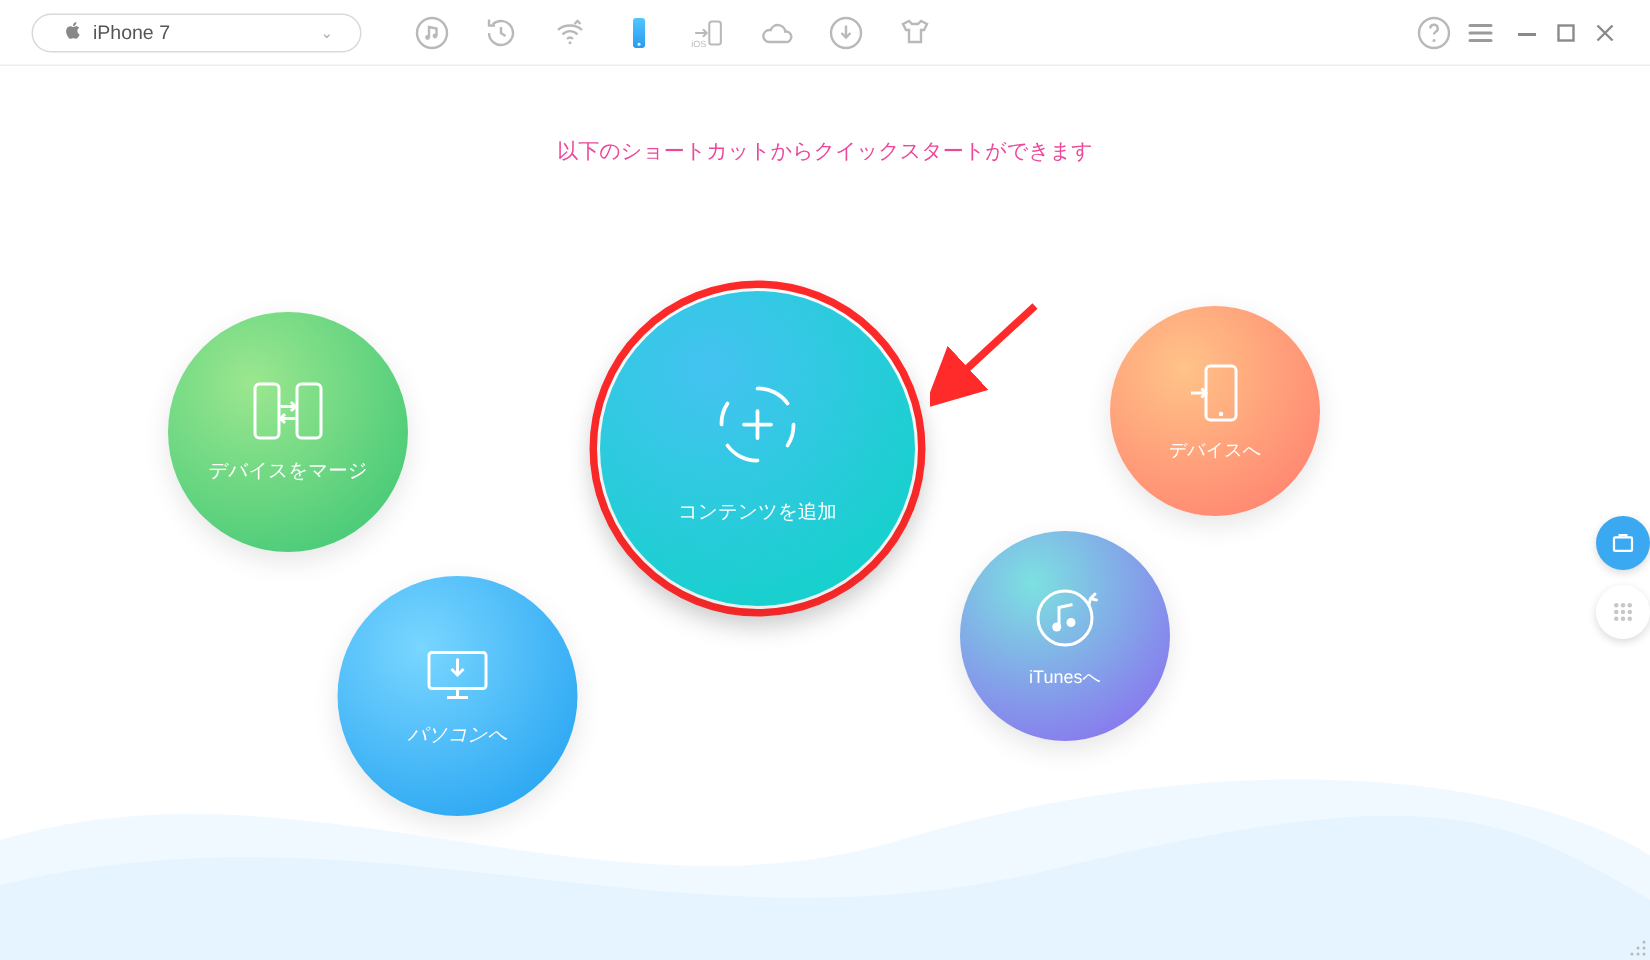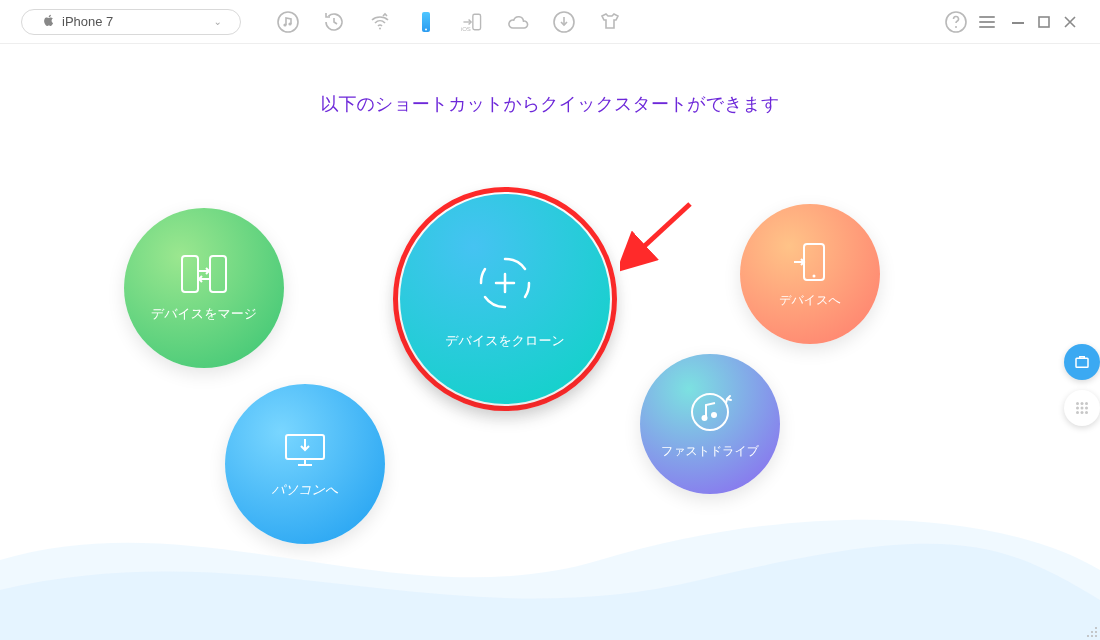--- a/index.html
+++ b/index.html
@@ -73,22 +73,22 @@
 
   
   .content {
     position: relative;
     width: 100%;
     height: 596px;
   }
   .heading {
     text-align: center;
     padding-top: 48px;
-    font-size: 18px;
-    color: #6d28d9;
+    font-size: 14px;
+    color: #ec4899;
     font-weight: 500;
   }
 
   .bubble {
     position: absolute;
     border-radius: 50%;
     display: flex;
     flex-direction: column;
     align-items: center;
     justify-content: center;
@@ -97,21 +97,21 @@
     cursor: pointer;
   }
   .bubble .bubble-label {
     margin-top: 10px;
     font-size: 13px;
     font-weight: 500;
   }
   .bubble .icn { display:flex; align-items:center; justify-content:center; }
 
   
-  #b-merge  { width:160px; height:160px; left:124px;  top:164px; background: radial-gradient(circle at 35% 30%, #9be78f, #37c473); }
+  #b-merge  { width:160px; height:160px; left:112px;  top:164px; background: radial-gradient(circle at 35% 30%, #9be78f, #37c473); }
   #b-pc     { width:160px; height:160px; left:225px;  top:340px; background: radial-gradient(circle at 35% 30%, #79d6ff, #1b9df0); font-style: italic; }
   #b-add    { width:210px; height:210px; left:400px;  top:150px; background: radial-gradient(circle at 35% 25%, #45c3f2, #0bd4c3); }
   #b-add-ring { position:absolute; width:224px; height:224px; left:393px; top:143px; border-radius:50%; border:5px solid #ff2a2a; pointer-events:none; box-shadow:0 8px 16px rgba(0,0,0,.15);}
   #b-fast   { width:140px; height:140px; left:460px;  top:380px; background: radial-gradient(circle at 35% 30%, #ff9bdc, #ff4aa9); }
   #b-itunes { width:140px; height:140px; left:640px;  top:310px; background: radial-gradient(circle at 35% 25%, #7ce1e1, #8b63f1); }
   #b-device { width:140px; height:140px; left:740px;  top:160px; background: radial-gradient(circle at 35% 30%, #ffc388, #ff7a6c); }
   #b-clone  { width:180px; height:180px; left:820px;  top:330px; background: radial-gradient(circle at 30% 25%, #74e4b8, #2cb9e8); }
 
   #b-fast  .bubble-label,
   #b-itunes .bubble-label,
@@ -309,35 +309,35 @@
   <div id="b-add" class="bubble">
     <span class="icn">
       <svg width="70" height="70" viewBox="0 0 70 70" fill="none" stroke="#fff" stroke-width="2.5">
         <path d="M35 11a24 24 0 0 1 20 10" stroke-linecap="round"></path>
         <path d="M35 59a24 24 0 0 1-20-10" stroke-linecap="round"></path>
         <path d="M15 21a24 24 0 0 0-4 14" stroke-linecap="round"></path>
         <path d="M55 49a24 24 0 0 0 4-14" stroke-linecap="round"></path>
         <path d="M35 26v18M26 35h18" stroke-linecap="round"></path>
       </svg>
     </span>
-    <span class="bubble-label">デバイスをクローン</span>
+    <span class="bubble-label">コンテンツを追加</span>
   </div>
 
 
   <div id="b-itunes" class="bubble">
     <span class="icn">
       <svg width="46" height="46" viewBox="0 0 46 46" fill="none" stroke="#fff" stroke-width="2">
         <circle cx="23" cy="23" r="18"></circle>
         <path d="M28 14l-9 2v12"></path>
         <circle cx="17.5" cy="29" r="3" fill="#fff" stroke="none"></circle>
         <circle cx="27" cy="26" r="3" fill="#fff" stroke="none"></circle>
         <path d="M40 10l3-3M40 10l-1 4M40 10l4 1" stroke-linecap="round"></path>
       </svg>
     </span>
-    <span class="bubble-label">ファストドライブ</span>
+    <span class="bubble-label">iTunesへ</span>
   </div>
 
   <div id="b-device" class="bubble">
     <span class="icn">
       <svg width="36" height="44" viewBox="0 0 36 44" fill="none" stroke="#fff" stroke-width="2">
         <rect x="12" y="4" width="20" height="36" rx="3"></rect>
         <circle cx="22" cy="36" r="1.5" fill="#fff" stroke="none"></circle>
         <path d="M2 22h10"></path>
           <path d="M9 19l3 3-3 3"></path>
       </svg>

